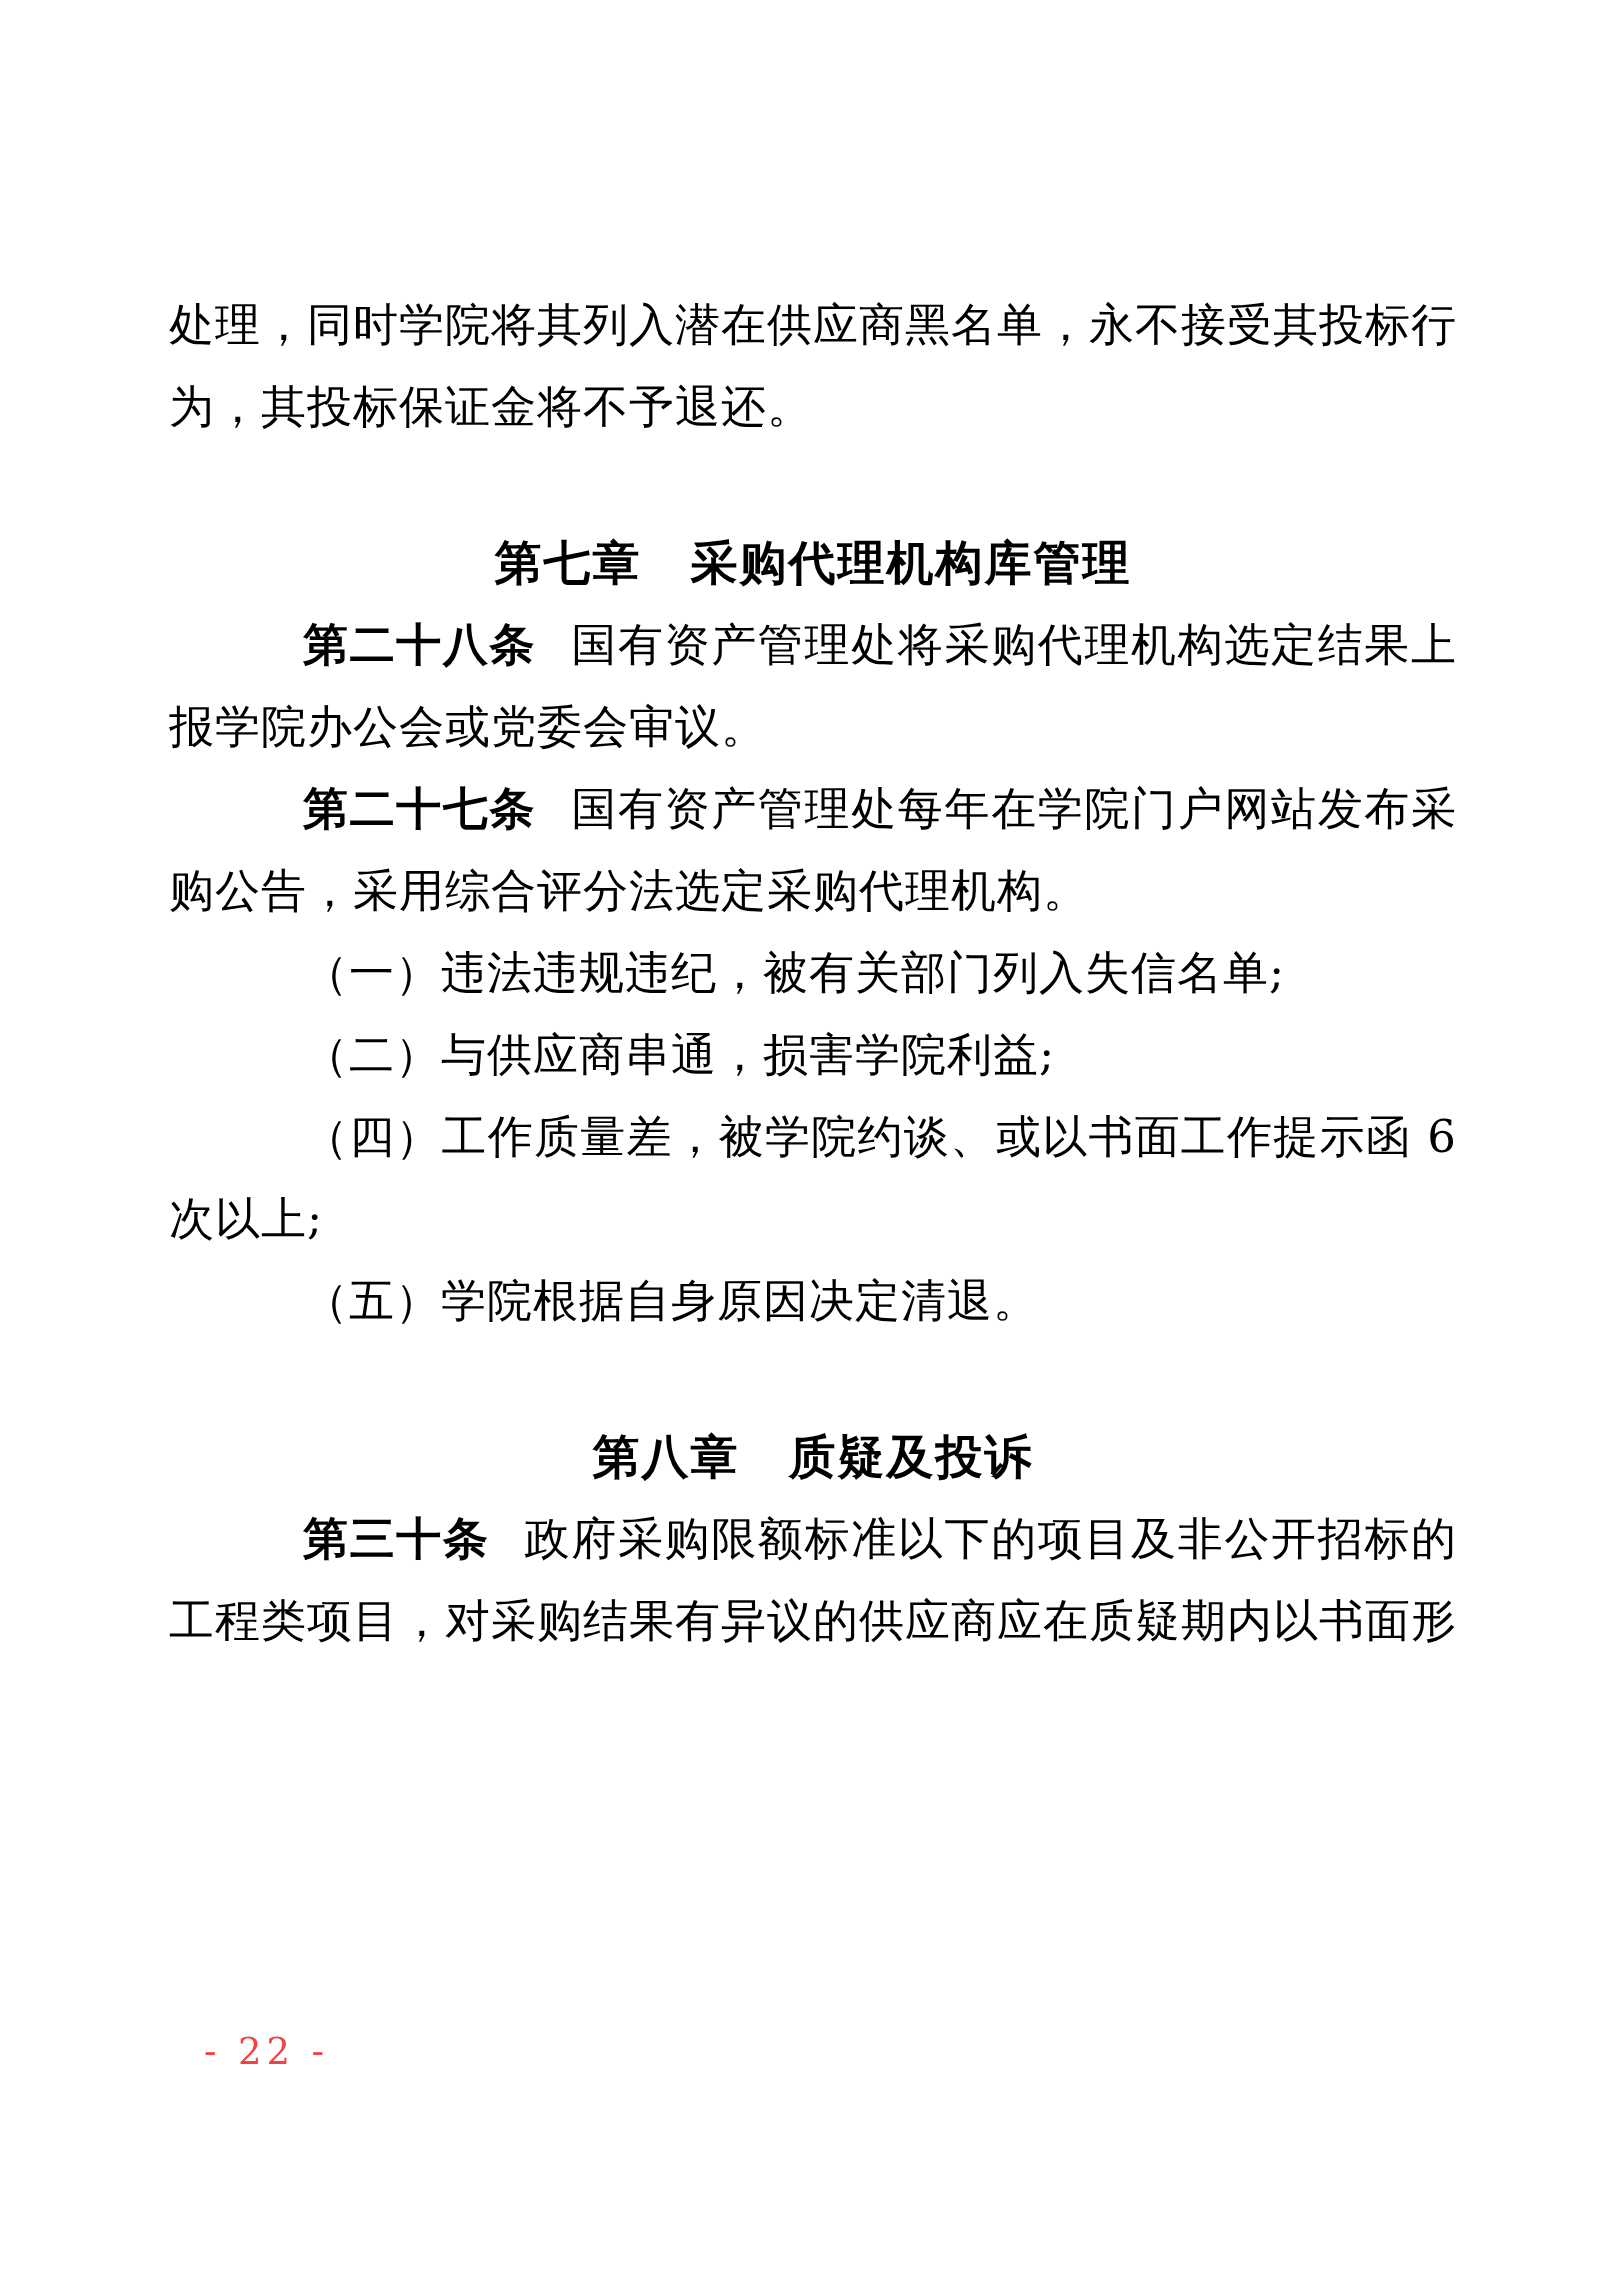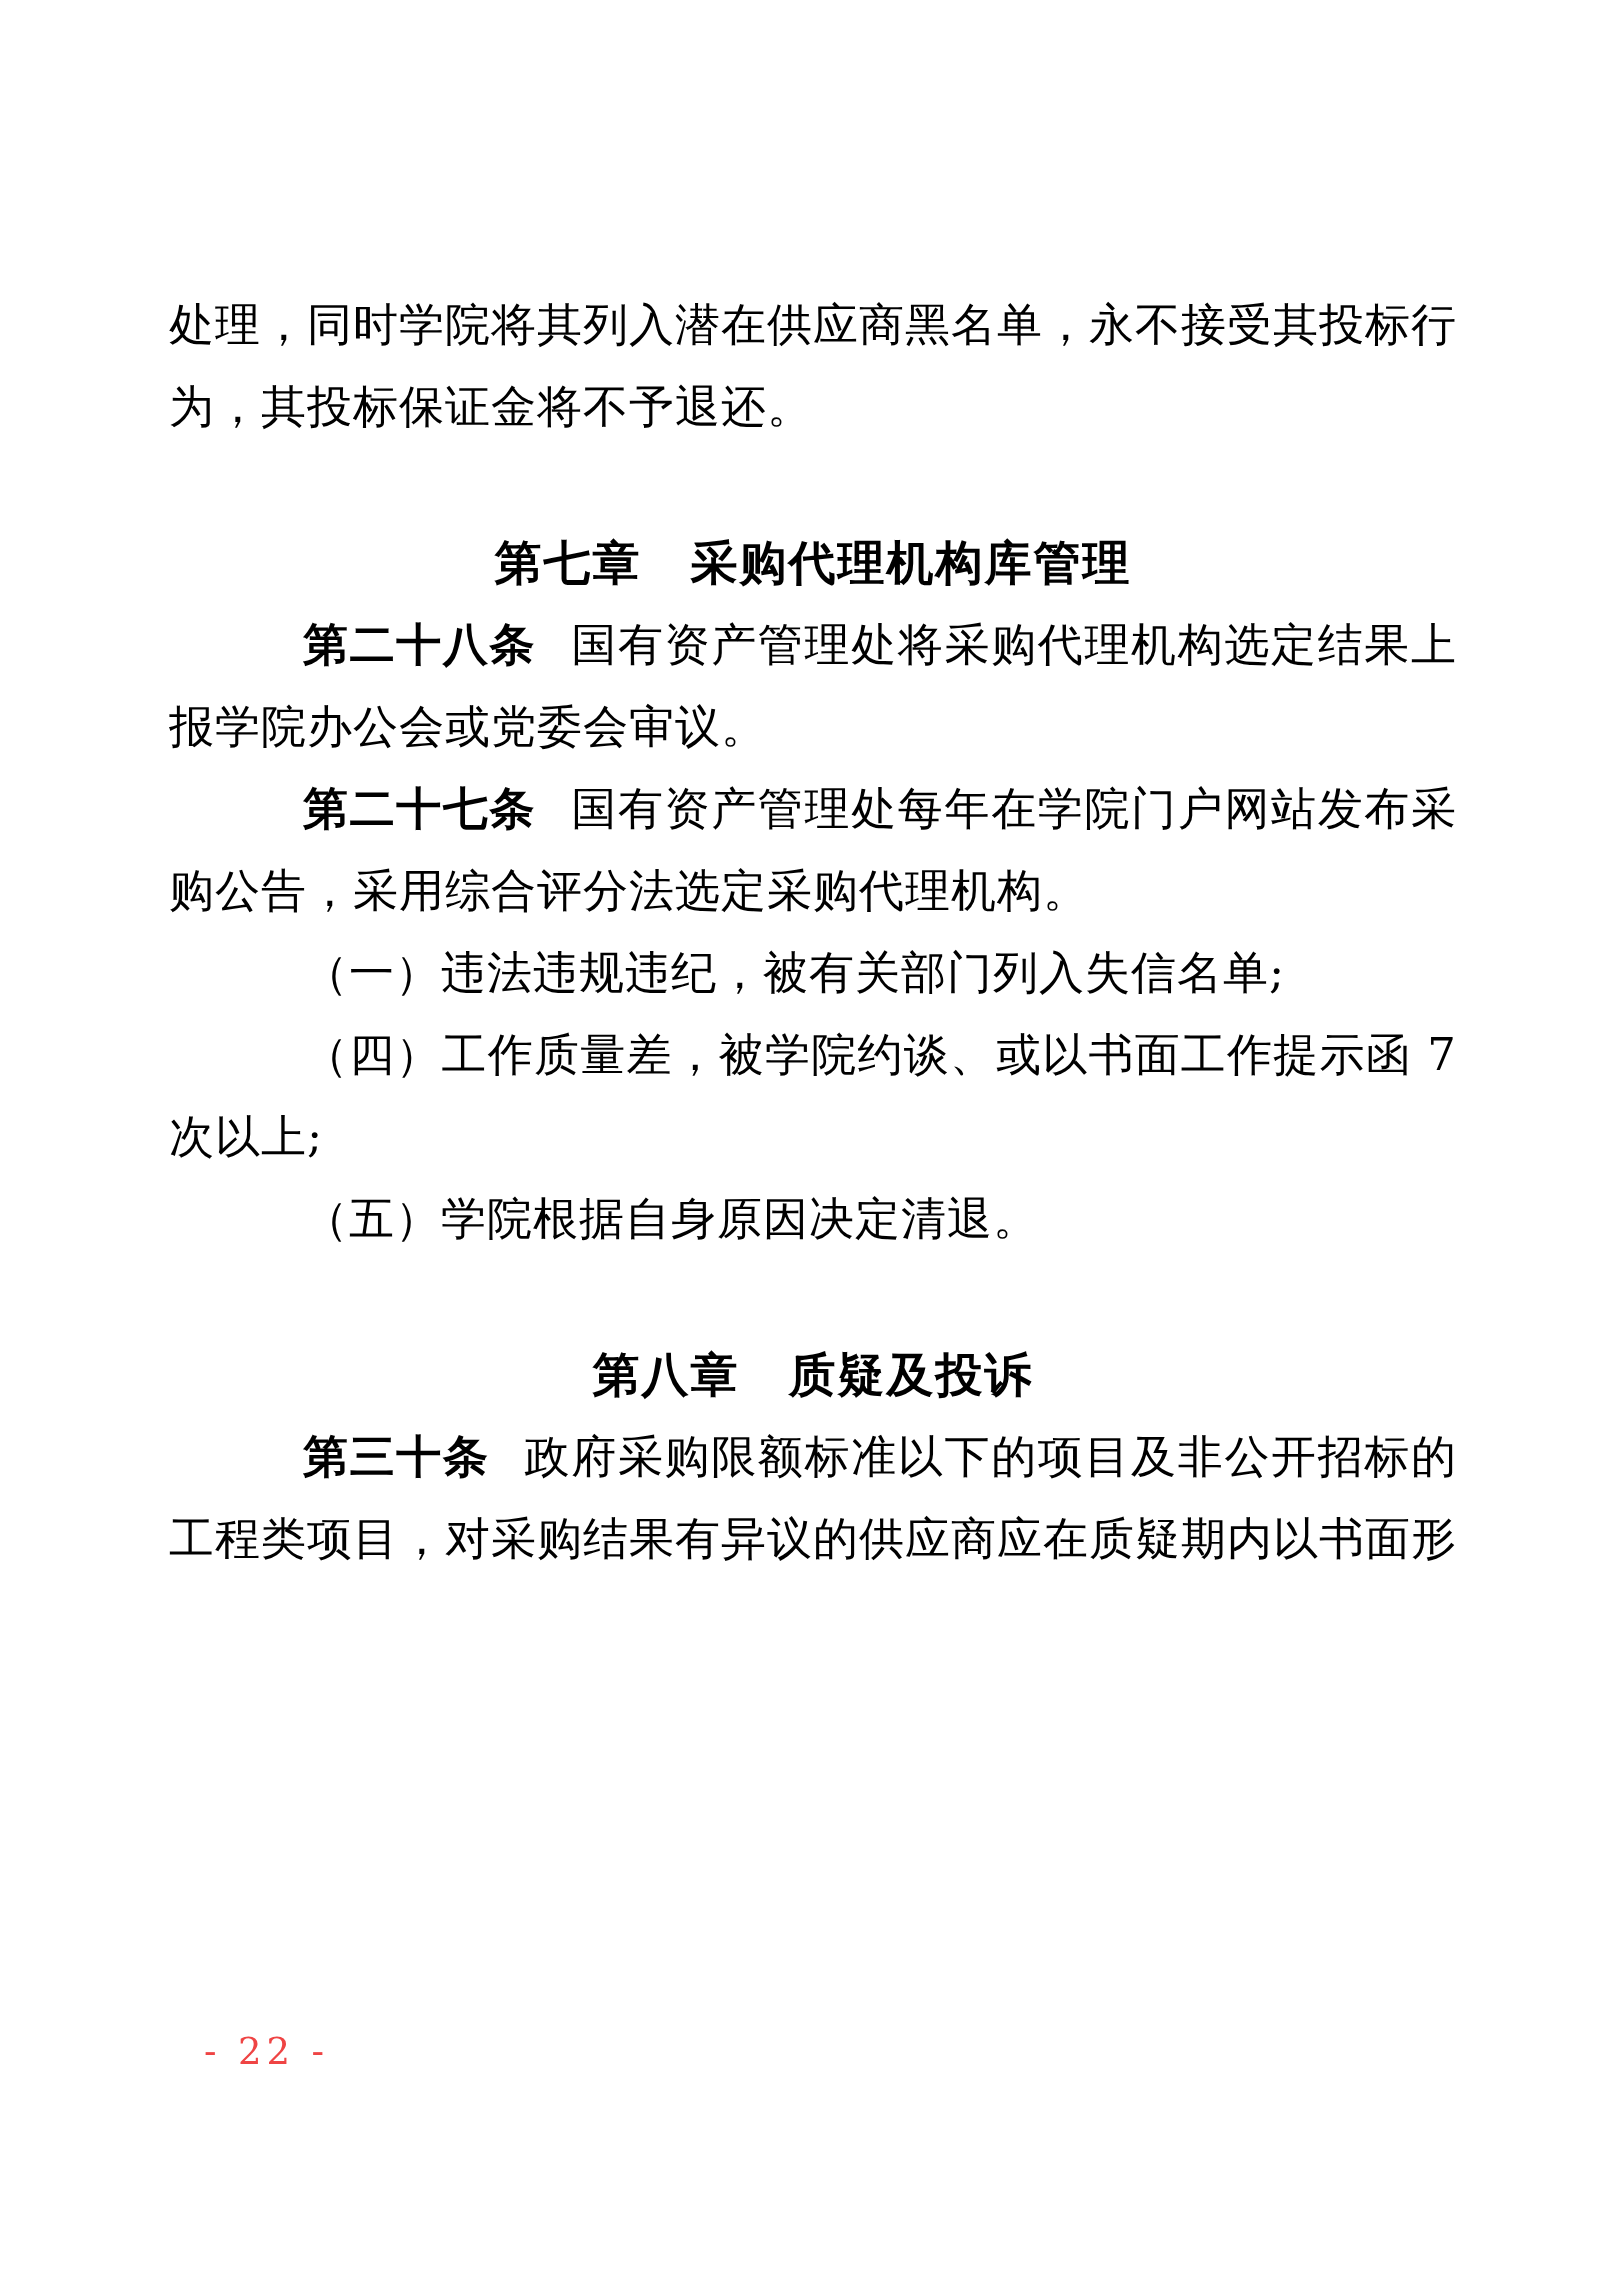--- a/index.html
+++ b/index.html
@@ -66,21 +66,22 @@
     <p class="para">处理，同时学院将其列入潜在供应商黑名单，永不接受其投标行为，其投标保证金将不予退还。</p>
 
     <h2 class="chapter-heading">第七章　采购代理机构库管理</h2>
 
     <p class="para indent"><span class="article-label">第二十八条</span><span>国有资产管理处将采购代理机构选定结果上报学院办公会或党委会审议。</span></p>
 
     <p class="para indent"><span class="article-label">第二十七条</span><span>国有资产管理处每年在学院门户网站发布采购公告，采用综合评分法选定采购代理机构。</span></p>
 
 
     <p class="para indent">（一）违法违规违纪，被有关部门列入失信名单;</p>
-    <p class="para indent">（四）工作质量差，被学院约谈、或以书面工作提示函 7 次以上;</p>
+    <p class="para indent">（二）与供应商串通，损害学院利益;</p>
+    <p class="para indent">（四）工作质量差，被学院约谈、或以书面工作提示函 6 次以上;</p>
     <p class="para indent">（五）学院根据自身原因决定清退。</p>
 
     <h2 class="chapter-heading">第八章　质疑及投诉</h2>
 
     <p class="para indent"><span class="article-label">第三十条</span><span>政府采购限额标准以下的项目及非公开招标的工程类项目，对采购结果有异议的供应商应在质疑期内以书面形</span></p>
 
   </div>
 
   <div class="page-number">- 22 -</div>
 </div>

